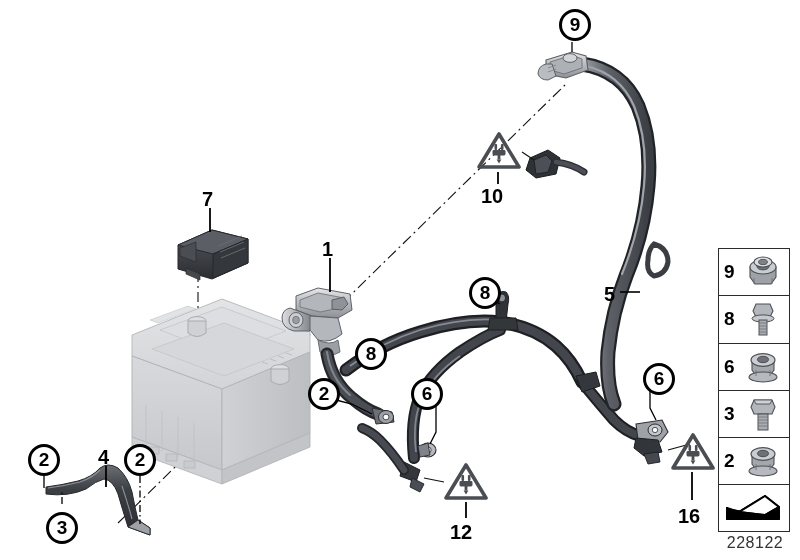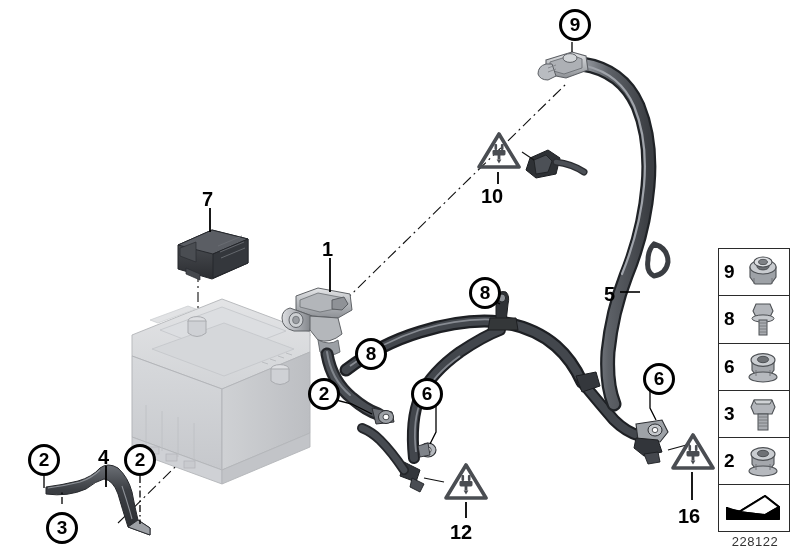--- a/index.html
+++ b/index.html
@@ -18,21 +18,21 @@
   #legend{position:absolute;left:718px;top:248px;width:72px;height:284px;
           border:1.5px solid #2b2b2b;box-sizing:border-box;background:#fff;}
   .lrow{position:relative;height:47.3px;border-bottom:1.5px solid #2b2b2b;box-sizing:border-box;
         display:flex;align-items:center;}
   .lrow:last-child{border-bottom:none;}
   .lnum{position:absolute;left:5px;top:50%;transform:translateY(-50%);
         font-weight:bold;font-size:19px;color:#000;font-family:"Liberation Sans",sans-serif;}
   .lart{position:absolute;right:4px;top:50%;transform:translateY(-50%);width:44px;height:42px;}
 
   #refnum{position:absolute;left:718px;top:534px;width:74px;text-align:center;
-          font-size:13px;color:#333;letter-spacing:.5px;font-family:"Liberation Sans",sans-serif;}
+          font-size:16px;color:#333;letter-spacing:.5px;font-family:"Liberation Sans",sans-serif;}
 </style>
 </head>
 <body>
 
 <div id="stage">
 
   <svg class="layer" viewBox="0 0 800 560">
     <defs>
       <linearGradient id="gBatTop" x1="0" y1="0" x2="0" y2="1">
         <stop offset="0" stop-color="#e3e4e6"></stop>

